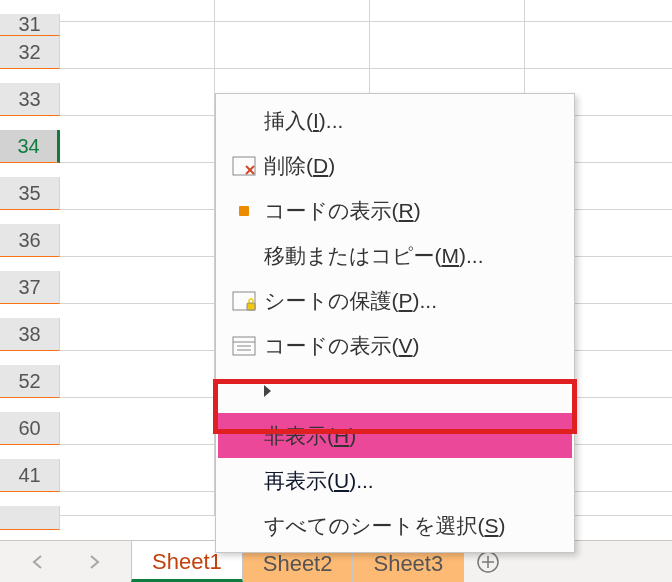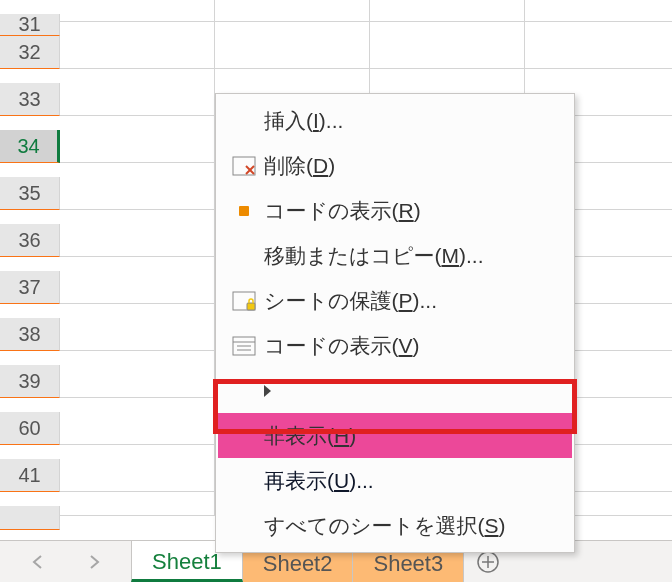--- a/index.html
+++ b/index.html
@@ -86,21 +86,21 @@
     border-right: 1px solid #c8c6c4;
     border-left: 1px solid #c8c6c4;
     display: flex;
     align-items: center;
     color: #555;
     margin-left: -1px;
     background: #fdba74;
   }
   .tab.active {
     background: #fff;
-    color: #15803d;
+    color: #c2410c;
     border-bottom: 3px solid #0f7b3f;
     z-index: 2;
   }
   .add-sheet {
     width: 48px;
     display: flex;
     align-items: center;
     justify-content: center;
     color: #777;
   }
@@ -240,21 +240,21 @@
   <div class="row">
     <div class="row-header">38</div>
     <div class="cells">
         <div class="cell"></div>
         <div class="cell"></div>
         <div class="cell"></div>
         <div class="cell"></div>
       </div>
   </div>
   <div class="row">
-    <div class="row-header">39</div>
+    <div class="row-header">52</div>
     <div class="cells">
         <div class="cell"></div>
         <div class="cell"></div>
         <div class="cell"></div>
         <div class="cell"></div>
       </div>
   </div>
   <div class="row">
     <div class="row-header">60</div>
     <div class="cells">

